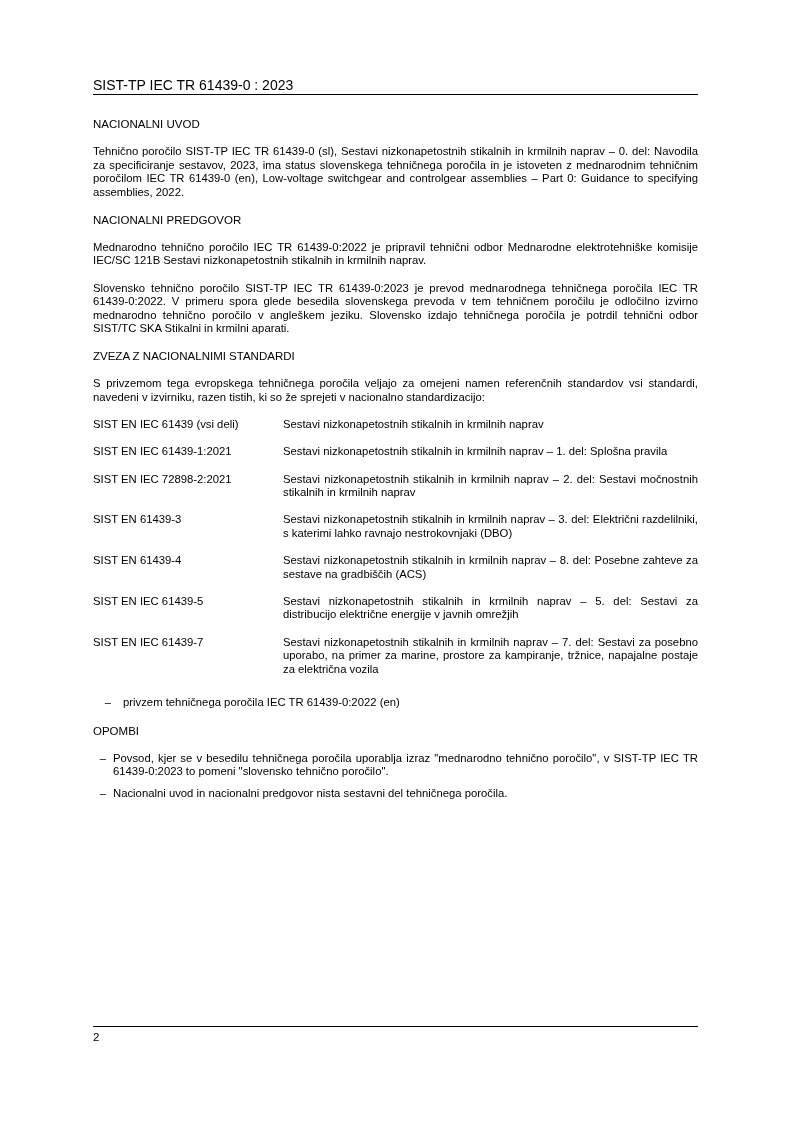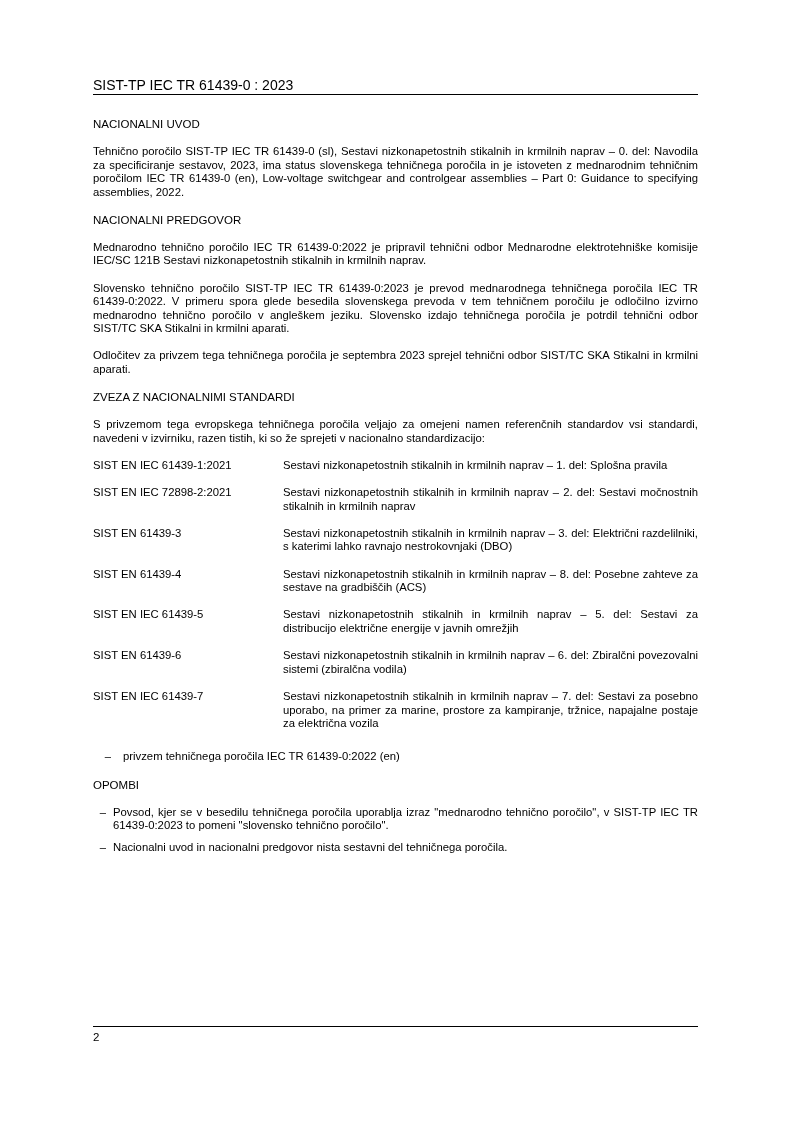--- a/index.html
+++ b/index.html
@@ -33,51 +33,50 @@
   <div class="content">
     <section>
       <h2>NACIONALNI UVOD</h2>
       <p>Tehnično poročilo SIST-TP IEC TR 61439-0 (sl), Sestavi nizkonapetostnih stikalnih in krmilnih naprav – 0. del: Navodila za specificiranje sestavov, 2023, ima status slovenskega tehničnega poročila in je istoveten z mednarodnim tehničnim poročilom IEC TR 61439-0 (en), Low-voltage switchgear and controlgear assemblies – Part 0: Guidance to specifying assemblies, 2022.</p>
     </section>
 
     <section>
       <h2>NACIONALNI PREDGOVOR</h2>
       <p>Mednarodno tehnično poročilo IEC TR 61439-0:2022 je pripravil tehnični odbor Mednarodne elektrotehniške komisije IEC/SC 121B Sestavi nizkonapetostnih stikalnih in krmilnih naprav.</p>
       <p>Slovensko tehnično poročilo SIST-TP IEC TR 61439-0:2023 je prevod mednarodnega tehničnega poročila IEC TR 61439-0:2022. V primeru spora glede besedila slovenskega prevoda v tem tehničnem poročilu je odločilno izvirno mednarodno tehnično poročilo v angleškem jeziku. Slovensko izdajo tehničnega poročila je potrdil tehnični odbor SIST/TC SKA Stikalni in krmilni aparati.</p>
-      <p>Odločitev za privzem tega tehničnega poročila je septembra 2023 sprejel tehnični odbor SIST/TC SKA Stikalni in krmilni aparati.</p>
     </section>
 
     <section>
       <h2>ZVEZA Z NACIONALNIMI STANDARDI</h2>
       <p>S privzemom tega evropskega tehničnega poročila veljajo za omejeni namen referenčnih standardov vsi standardi, navedeni v izvirniku, razen tistih, ki so že sprejeti v nacionalno standardizacijo:</p>
       <table class="std-table">
         <tbody>
+          <tr>
+            <td class="code">SIST EN IEC 61439 (vsi deli)</td>
+            <td class="title">Sestavi nizkonapetostnih stikalnih in krmilnih naprav</td>
+          </tr>
           <tr>
             <td class="code">SIST EN IEC 61439-1:2021</td>
             <td class="title">Sestavi nizkonapetostnih stikalnih in krmilnih naprav – 1. del: Splošna pravila</td>
           </tr>
           <tr>
             <td class="code">SIST EN IEC 72898-2:2021</td>
             <td class="title">Sestavi nizkonapetostnih stikalnih in krmilnih naprav – 2. del: Sestavi močnostnih stikalnih in krmilnih naprav</td>
           </tr>
           <tr>
             <td class="code">SIST EN 61439-3</td>
             <td class="title">Sestavi nizkonapetostnih stikalnih in krmilnih naprav – 3. del: Električni razdelilniki, s katerimi lahko ravnajo nestrokovnjaki (DBO)</td>
           </tr>
           <tr>
             <td class="code">SIST EN 61439-4</td>
             <td class="title">Sestavi nizkonapetostnih stikalnih in krmilnih naprav – 8. del: Posebne zahteve za sestave na gradbiščih (ACS)</td>
           </tr>
           <tr>
             <td class="code">SIST EN IEC 61439-5</td>
             <td class="title">Sestavi nizkonapetostnih stikalnih in krmilnih naprav – 5. del: Sestavi za distribucijo električne energije v javnih omrežjih</td>
-          </tr>
-          <tr>
-            <td class="code">SIST EN 61439-6</td>
-            <td class="title">Sestavi nizkonapetostnih stikalnih in krmilnih naprav – 6. del: Zbiralčni povezovalni sistemi (zbiralčna vodila)</td>
           </tr>
           <tr>
             <td class="code">SIST EN IEC 61439-7</td>
             <td class="title">Sestavi nizkonapetostnih stikalnih in krmilnih naprav – 7. del: Sestavi za posebno uporabo, na primer za marine, prostore za kampiranje, tržnice, napajalne postaje za električna vozila</td>
           </tr>
         </tbody>
       </table>
     </section>
 
     <section>

